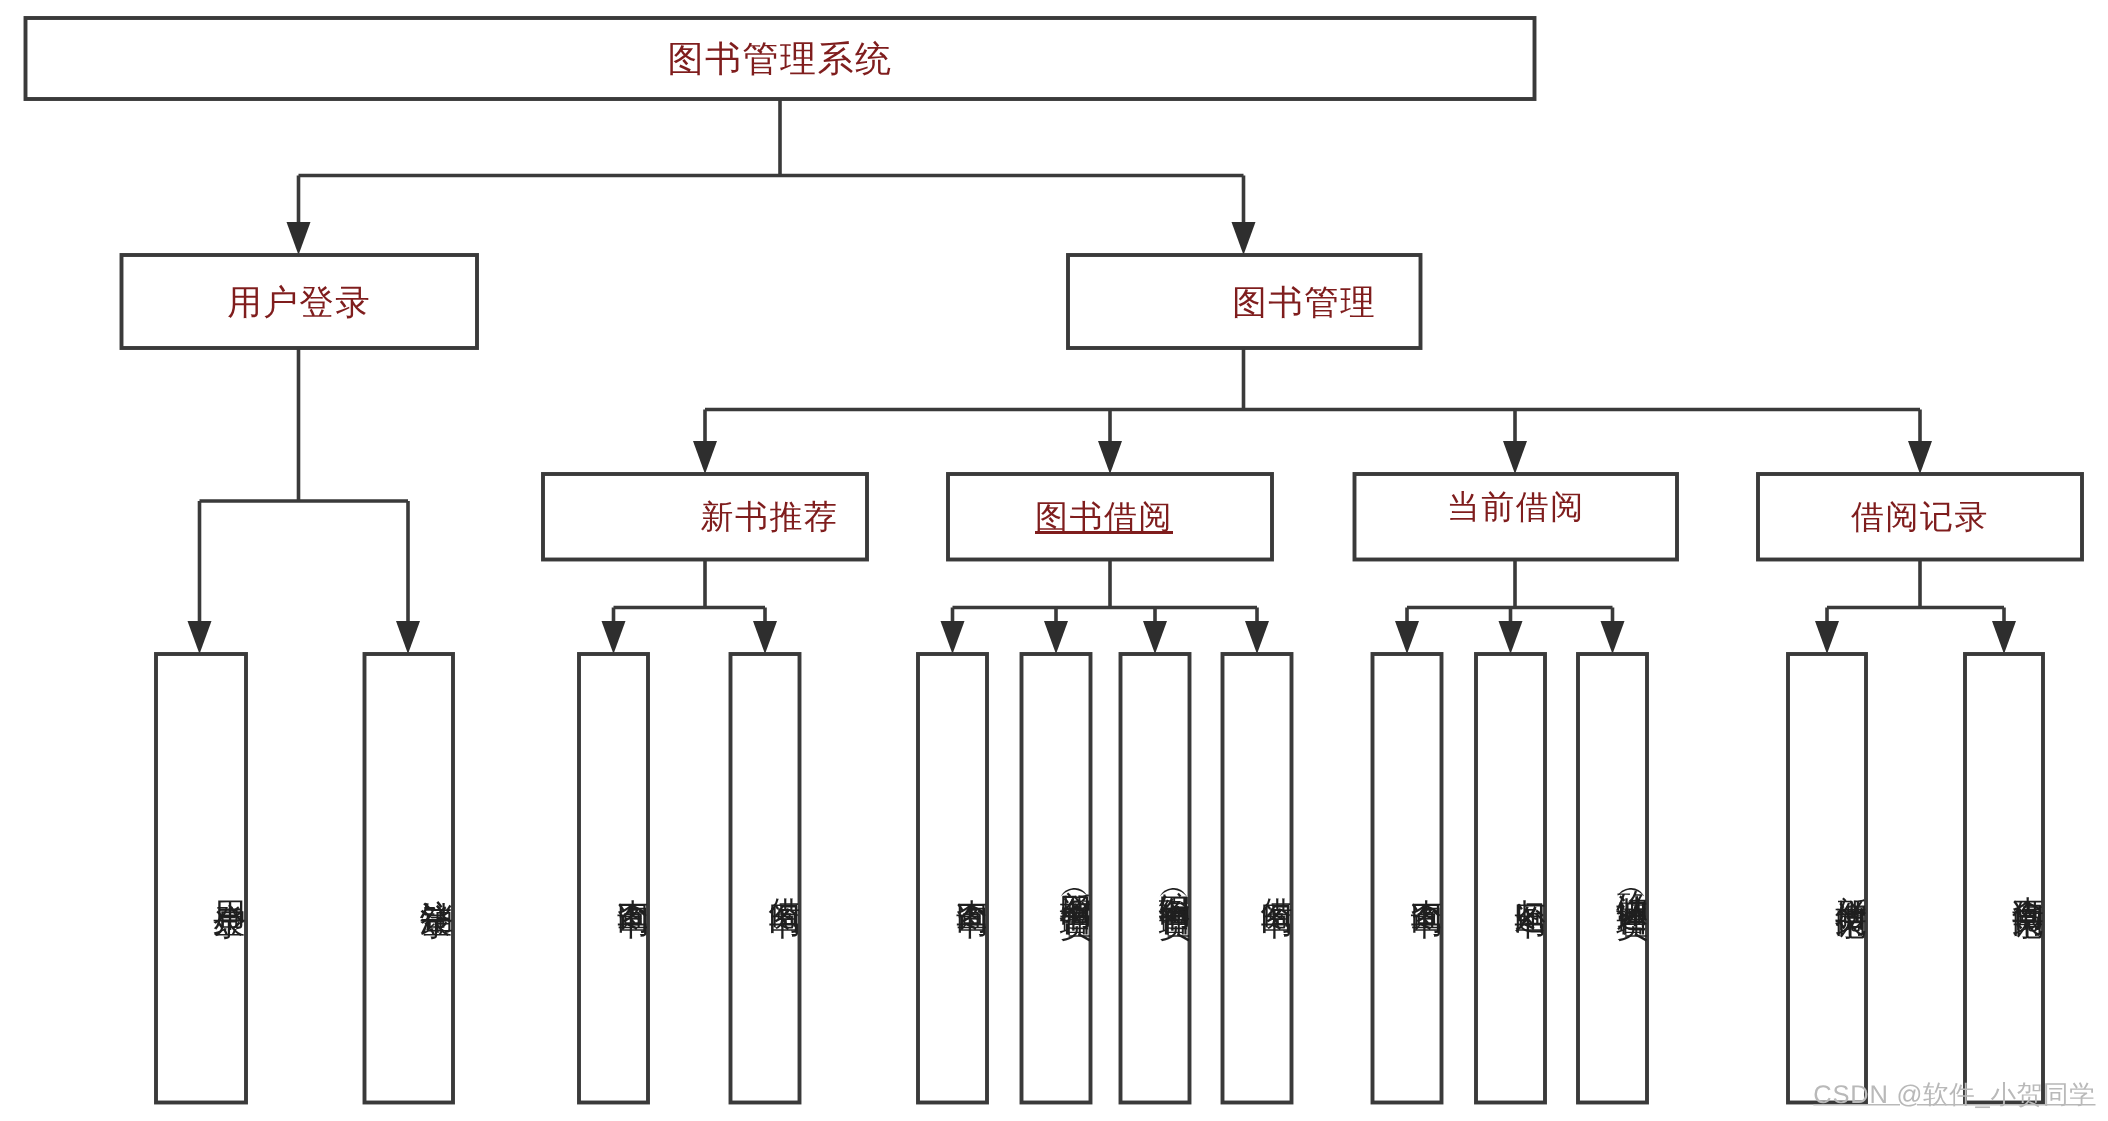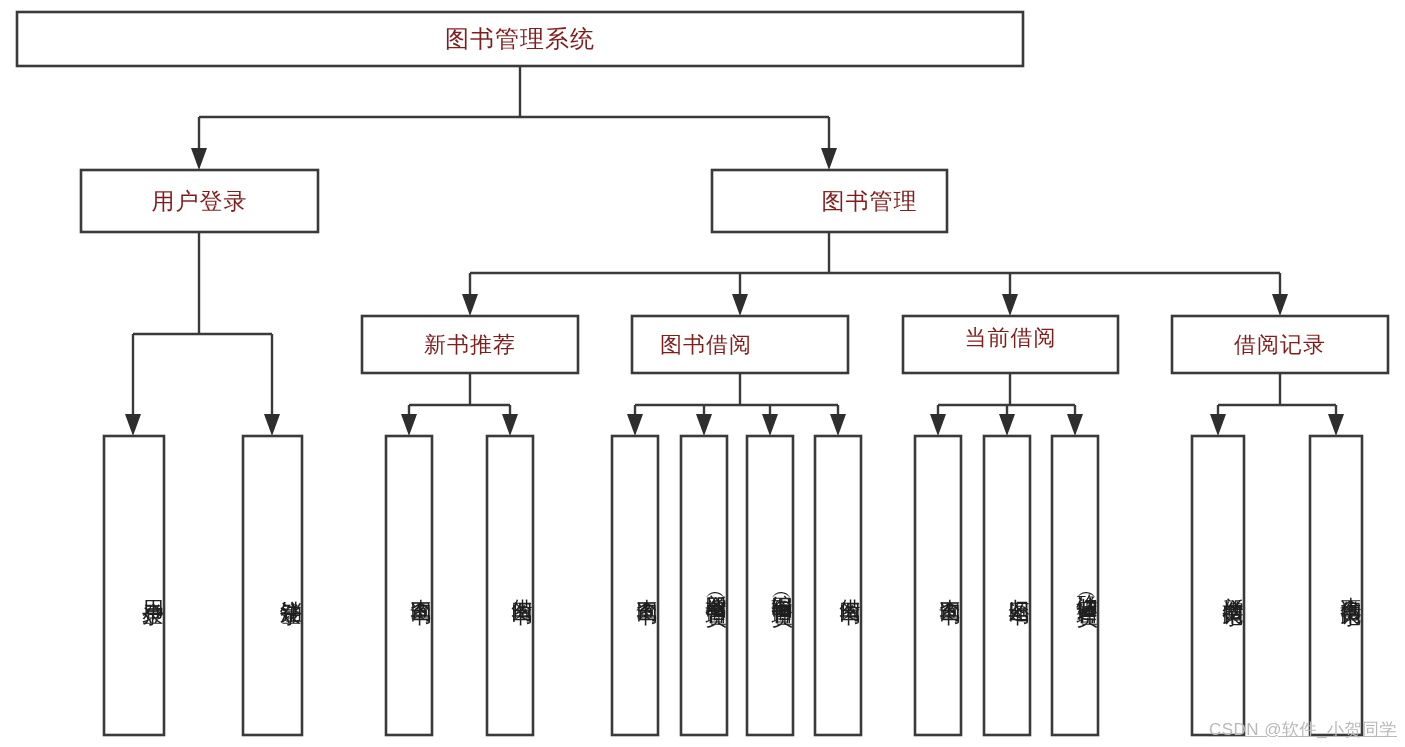--- a/index.html
+++ b/index.html
@@ -158,22 +158,22 @@
         <rect x="1052" y="436" width="46" height="299" class="node-box"></rect>
         <rect x="1192" y="436" width="52" height="299" class="node-box"></rect>
         <rect x="1310" y="436" width="52" height="299" class="node-box"></rect>
       </g>
   </svg>
 
   <div id="label-layer">
       <div class="horiz-label" style="left: 17px; top: 12px; width: 1006px; height: 54px; font-size: 24px; letter-spacing: 1px;">图书管理系统</div>
       <div class="horiz-label" style="left: 81px; top: 170px; width: 237px; height: 62px; font-size: 23px; letter-spacing: 1px;">用户登录</div>
       <div class="horiz-label" style="left: 752px; top: 170px; width: 235px; height: 62px; font-size: 23px; letter-spacing: 1px;">图书管理</div>
-      <div class="horiz-label" style="left: 362px; top: 316px; width: 216px; height: 57px; font-size: 22px; letter-spacing: 1px;">新书推荐</div>
-      <div class="horiz-label" style="left: 598px; top: 316px; width: 216px; height: 57px; font-size: 22px; letter-spacing: 1px;">图书借阅</div>
+      <div class="horiz-label" style="left: 362px; top: 316px; width: 216px; height: 57px; font-size: 22px; letter-spacing: 1px; padding-left: 43px;">新书推荐</div>
+      <div class="horiz-label" style="left: 628px; top: 316px; width: 216px; height: 57px; font-size: 22px; letter-spacing: 1px; text-decoration: underline;">图书借阅</div>
       <div class="horiz-label" style="left: 903px; top: 316px; width: 215px; height: 43px; font-size: 22px; letter-spacing: 1px;">当前借阅</div>
       <div class="horiz-label" style="left: 1172px; top: 316px; width: 216px; height: 57px; font-size: 22px; letter-spacing: 1px;">借阅记录</div>
       <div class="vert-label" style="left: 104px; top: 444px; width: 60px; height: 283px; font-size: 22px;">用户登录</div>
       <div class="vert-label" style="left: 243px; top: 444px; width: 59px; height: 283px; font-size: 22px;">注销登录</div>
       <div class="vert-label" style="left: 386px; top: 444px; width: 46px; height: 283px; font-size: 21px;">查询图书</div>
       <div class="vert-label" style="left: 487px; top: 444px; width: 46px; height: 283px; font-size: 21px;">借阅图书</div>
       <div class="vert-label" style="left: 612px; top: 444px; width: 46px; height: 283px; font-size: 21px;">查询图书</div>
       <div class="vert-label" style="left: 681px; top: 444px; width: 46px; height: 283px; font-size: 21px;">新增图书（管理员）</div>
       <div class="vert-label" style="left: 747px; top: 444px; width: 46px; height: 283px; font-size: 21px;">编辑图书（管理员）</div>
       <div class="vert-label" style="left: 815px; top: 444px; width: 46px; height: 283px; font-size: 21px;">借阅图书</div>

